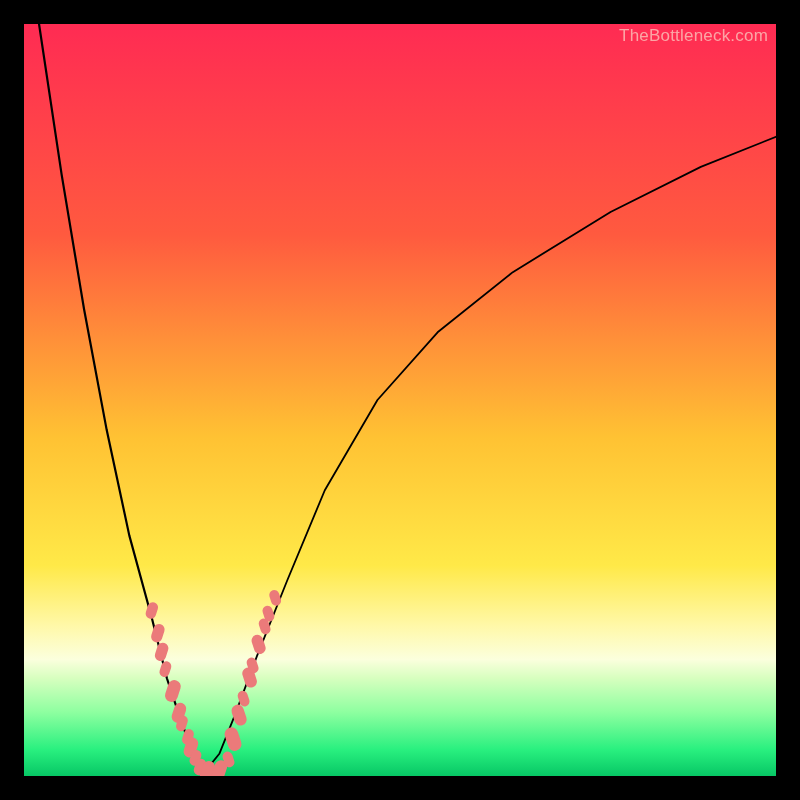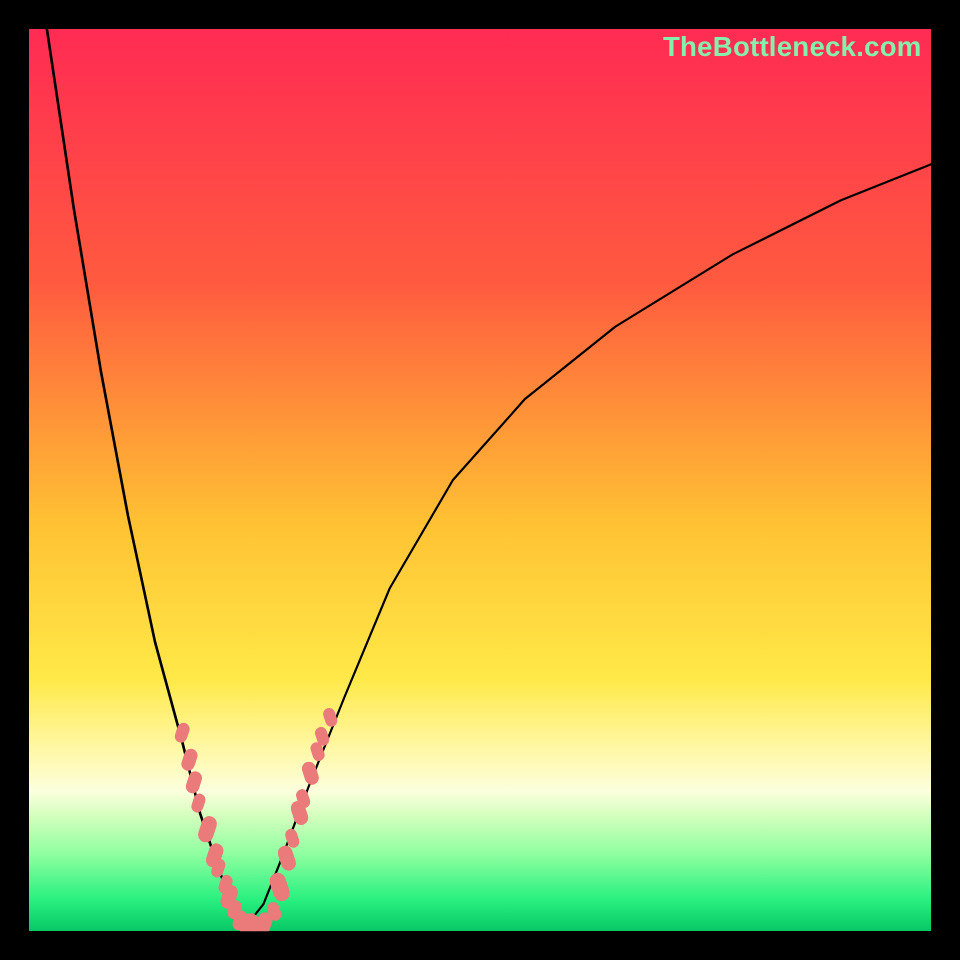--- a/index.html
+++ b/index.html
@@ -31,23 +31,23 @@
     position: absolute;
     left: 0;
     top: 0;
     width: 100%;
     height: 100%;
   }
   .watermark {
     position: absolute;
     top: 2px;
     right: 8px;
-    color: #86efac;
-    font-size: 23px;
-    font-weight: 700;
+    color: #fca5a5;
+    font-size: 17px;
+    font-weight: 400;
     letter-spacing: 0.2px;
     user-select: none;
   }
   svg.curves {
     position: absolute;
     left: 0; top: 0;
     width: 752px;
     height: 752px;
     overflow: visible;
   }

